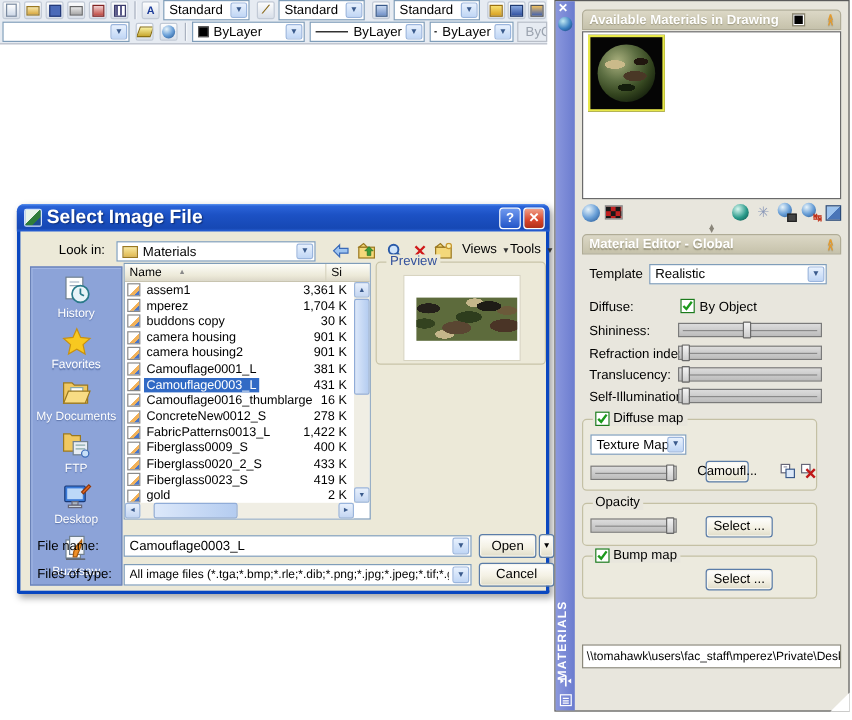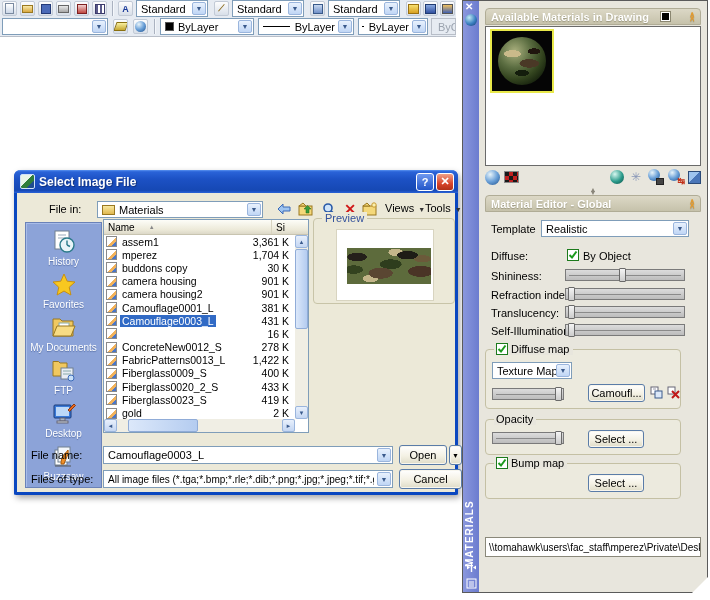--- a/index.html
+++ b/index.html
@@ -30,21 +30,21 @@
 
   
   .dialog { left:14px; top:170px; width:444px; height:325px;
             border:3px solid #0a47c0; border-top:none; border-radius:7px 7px 2px 2px;
             background:#ece9d8; box-shadow:2px 3px 6px rgba(0,0,0,.35); }
   .titlebar { position:absolute; left:-3px; right:-3px; top:0; height:23px; border-radius:6px 6px 0 0;
               background:linear-gradient(#5a93f0 0%, #2a63d8 8%, #1c51c4 40%, #1648b4 88%, #2a63d8 100%);
               display:flex; align-items:center; padding:0 4px; }
   .titlebar .t-icon { width:15px; height:15px; margin:0 4px 0 2px; border-radius:2px;
               background:linear-gradient(135deg,#e8f4e8 0 45%, #2f7d3a 45% 70%, #1d4c8f 70%); border:1px solid #cfe0f8; }
-  .titlebar .t-text { color:#fff; font-weight:bold; font-size:12px; text-shadow:1px 1px 1px #10307a; flex:1; }
+  .titlebar .t-text { color:#fff; font-weight:bold; font-size:16px; text-shadow:1px 1px 1px #10307a; flex:1; }
   .cap-btn { width:18px; height:18px; margin-left:2px; border-radius:3px; border:1px solid #fff;
              display:flex; align-items:center; justify-content:center; color:#fff; font-weight:bold; font-size:11px; }
   .cap-help { background:linear-gradient(#6f99ef,#2255c8); }
   .cap-close { background:linear-gradient(#f0a088,#d8442a 60%,#b03018); }
 
   .lookin-row { position:absolute; top:30px; left:0; width:100%; height:20px; }
   .dlg-toolbtn { position:absolute; top:0; width:18px; height:18px; display:flex; align-items:center; justify-content:center; }
   .menu-label { position:absolute; top:2px; font-size:11px; color:#000; }
   .menu-label .car { font-size:7px; color:#333; margin-left:4px; }
 
@@ -237,21 +237,21 @@
   <div class="abs dialog">
 
     <div class="titlebar">
       <span class="t-icon"></span>
       <span class="t-text">Select Image File</span>
       <span class="cap-btn cap-help">?</span>
       <span class="cap-btn cap-close">✕</span>
     </div>
 
     <div class="lookin-row">
-      <span class="abs" style="left:32px; top:3px;">File in:</span>
+      <span class="abs" style="left:32px; top:3px;">Look in:</span>
       <div class="combo" style="left:80px; top:1px; width:166px;">
         <span style="width:13px;height:10px;background:linear-gradient(#f8e8a0,#e0b850);border:1px solid #9a7820;margin-right:4px;flex:none;"></span>
         <span>Materials</span>
         <span class="dd">▼</span>
       </div>
       <div class="dlg-toolbtn" style="left:258px;">
         <svg width="16" height="14" viewBox="0 0 16 14">
             <path d="M7 2 L2 7 L7 12 L7 9 L14 9 L14 5 L7 5 Z" fill="#9ec4f0" stroke="#3a6ab8" stroke-width="1"></path>
           </svg>
       </div>
@@ -382,20 +382,21 @@
             <span class="fname">Camouflage0001_L</span>
             <span class="fsize">381 K</span>
           </div>
         <div class="frow selected">
             <span class="ficon"></span>
             <span class="fname">Camouflage0003_L</span>
             <span class="fsize">431 K</span>
           </div>
         <div class="frow">
             <span class="ficon"></span>
+            <span class="fname">Camouflage0016_thumblarge</span>
             <span class="fsize">16 K</span>
           </div>
         <div class="frow">
             <span class="ficon"></span>
             <span class="fname">ConcreteNew0012_S</span>
             <span class="fsize">278 K</span>
           </div>
         <div class="frow">
             <span class="ficon"></span>
             <span class="fname">FabricPatterns0013_L</span>
@@ -566,21 +567,21 @@
           </span>
           <span>Diffuse map</span>
         </span>
         <div class="combo" style="left:6px; top:12px; width:80px;">
           <span>Texture Map</span>
           <span class="dd">▼</span>
         </div>
         <div class="slider" style="left:6px; top:38px; width:72px;">
           <span class="sthumb" style="left: 88%;"></span>
         </div>
-        <div class="xbtn" style="position:absolute; left:102px; top:34px; width:57px; height:18px;">
+        <div class="xbtn" style="position:absolute; left:102px; top:34px; width:36px; height:18px;">
           <span>Camoufl...</span>
         </div>
         <span style="position:absolute; left:164px; top:36px;">
           <svg width="13" height="13" viewBox="0 0 13 13">
               <rect x="1" y="1" width="7" height="7" fill="#fff" stroke="#667"></rect>
               <rect x="5" y="5" width="7" height="7" fill="#dce8f8" stroke="#3a5a8c"></rect>
               <line x1="3" y1="3" x2="6" y2="3" stroke="#99a"></line>
             </svg>
         </span>
         <span style="position:absolute; left:181px; top:36px;">

